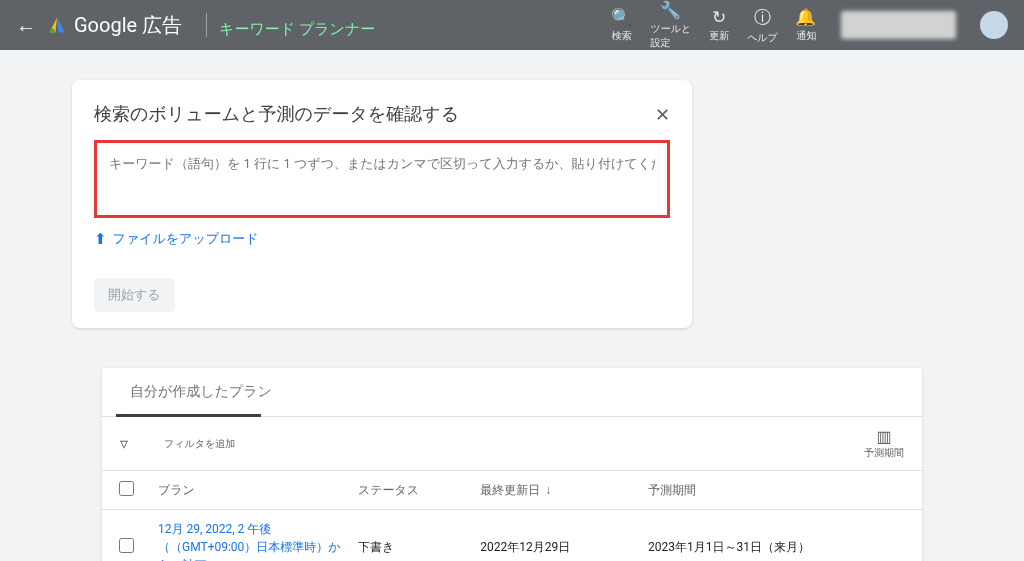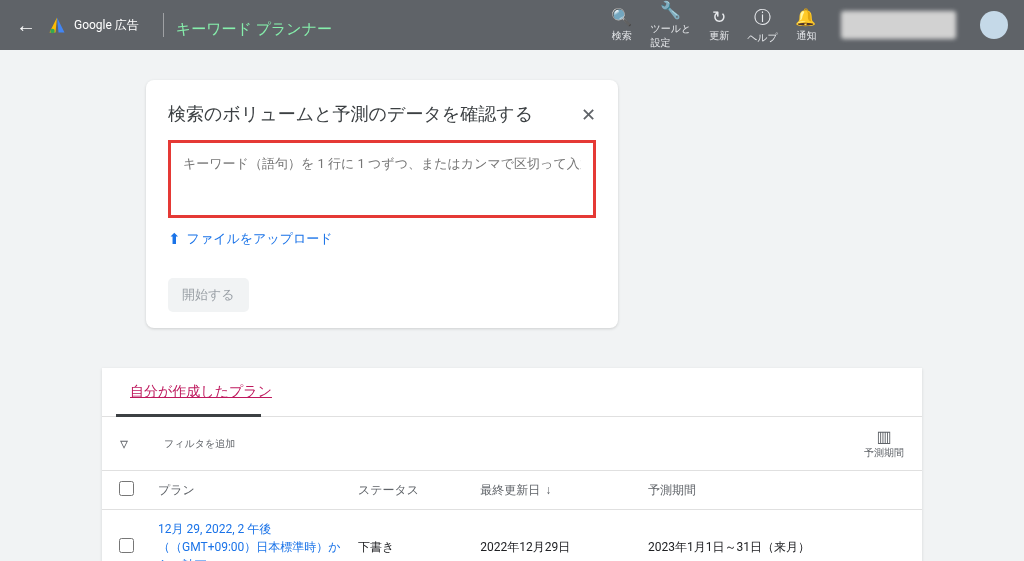--- a/index.html
+++ b/index.html
@@ -23,35 +23,35 @@
       margin-right: 12px;
       cursor: pointer;
     }
     .logo-triangle {
       width: 18px;
       height: 18px;
       margin-right: 8px;
       display: inline-block;
     }
     .logo-triangle svg { display: block; }
-    .brand { font-size: 12px; font-weight: 400; margin-right: 12px; }
+    .brand { font-size: 20px; font-weight: 400; margin-right: 12px; }
     .separator { width: 1px; height: 24px; background: rgba(255,255,255,0.4); margin: 0 12px; }
     .product-title { font-size: 15px; color: #86efac; margin-top: 8px; }
     .header-right { margin-left: auto; display: flex; align-items: center; gap: 18px; }
     .header-tool { display: flex; flex-direction: column; align-items: center; font-size: 10px; color: #e8eaed; cursor: pointer; }
     .header-tool .icon { font-size: 17px; margin-bottom: 2px; }
     .acct-box { width: 115px; height: 28px; background: #d2d2d2; border-radius: 3px; margin-left: 6px; filter: blur(2px); }
     .avatar { width: 28px; height: 28px; border-radius: 50%; background: #c5d9e8; margin-left: 6px; }
 
     .page-content { padding: 30px 0 0 0; display: flex; flex-direction: column; align-items: center; }
 
     .card {
       background: #fff;
       border-radius: 8px;
-      width: 472px;
+      width: 620px;
       margin-left: -260px;
       padding: 22px 22px 16px 22px;
       box-shadow: 0 1px 3px rgba(0,0,0,0.15);
       position: relative;
     }
     .card-header { display: flex; align-items: center; }
     .card-title { font-size: 18px; color: #3c4043; font-weight: 400; }
     .close-x {
       margin-left: auto;
       color: #5f6368;
@@ -100,21 +100,21 @@
       margin-top: 40px;
       box-shadow: 0 1px 3px rgba(0,0,0,0.12);
     }
     .tabs { display: flex; border-bottom: 1px solid #e0e0e0; }
     .tab {
       padding: 15px 28px;
       font-size: 14px;
       color: #5f6368;
       cursor: pointer;
     }
-    .tab.active { color: #be185d; text-decoration: underline; }
+    .tab.active { color: #737373; }
     .tab-underline {
       height: 3px; background: #3c4043;
       width: 145px; margin-left: 14px; margin-top: -3px;
     }
 
     .filter-bar { display: flex; align-items: center; padding: 10px 18px; border-bottom: 1px solid #e0e0e0; }
     .filter-icon { color: #5f6368; font-size: 16px; margin-right: 36px; }
     .add-filter { color: #5f6368; font-size: 10px; }
     .cols-right { margin-left: auto; display: flex; flex-direction: column; align-items: center; color: #5f6368; font-size: 10px; }
     .cols-right .icon { font-size: 16px; }

